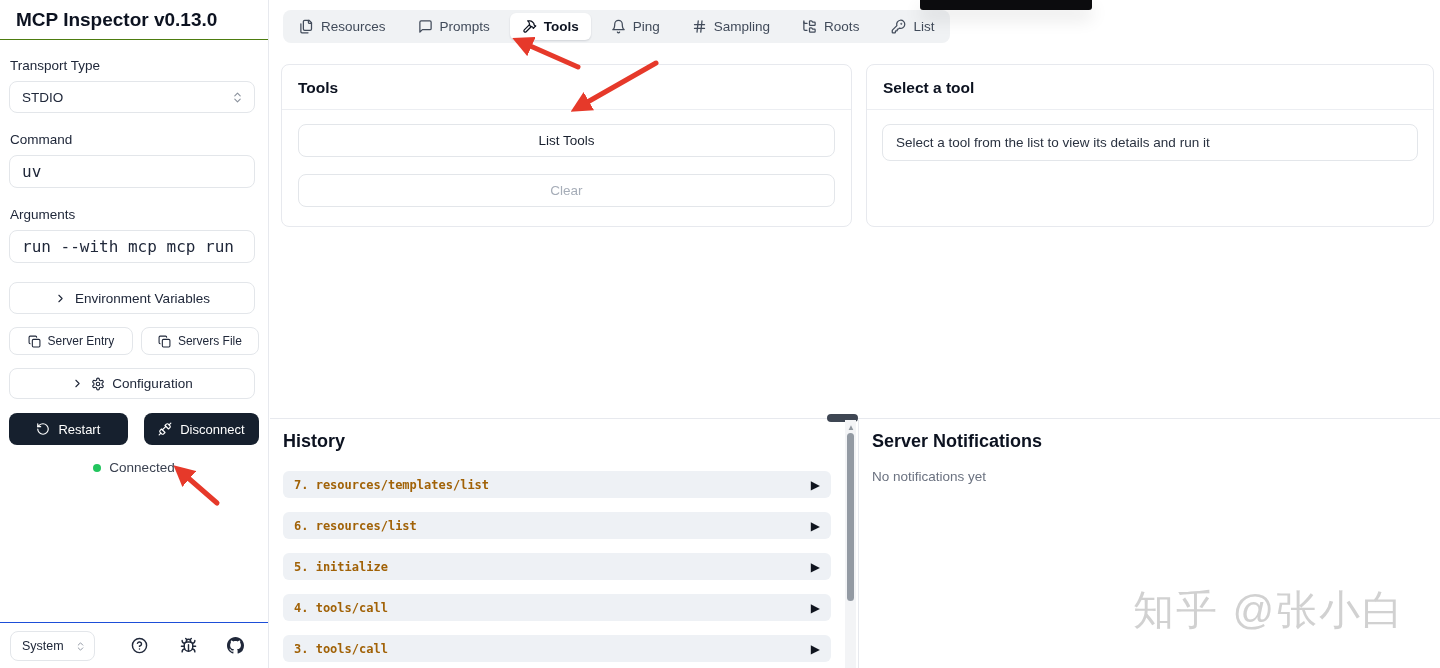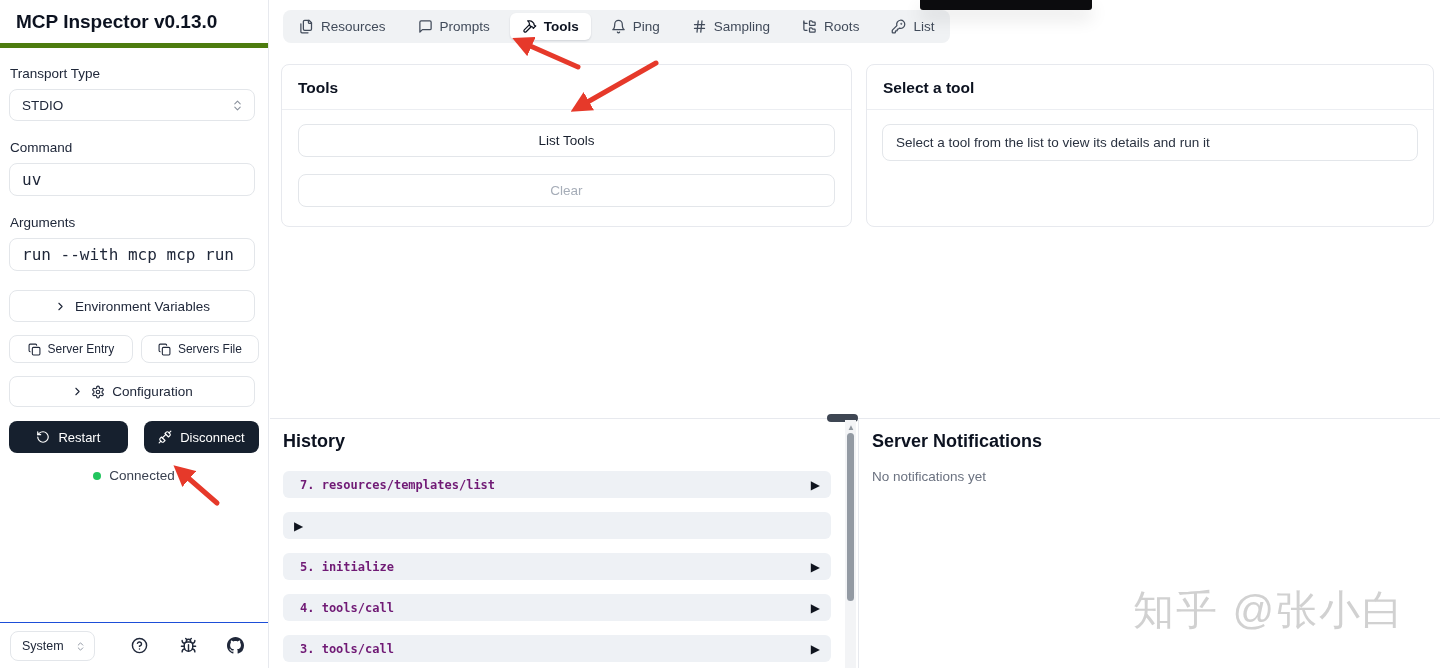--- a/index.html
+++ b/index.html
@@ -5,21 +5,21 @@
   * { margin:0; padding:0; box-sizing:border-box; }
   html,body { width:1440px; height:668px; }
   body {
     position:relative; overflow:hidden; background:#fff;
     font-family:"Liberation Sans", sans-serif; color:#111827;
   }
   svg.ic { display:block; stroke:currentColor; fill:none; stroke-width:2; stroke-linecap:round; stroke-linejoin:round; }
 
   
   .sidebar { position:absolute; left:0; top:0; width:269px; height:668px; border-right:1px solid #e7e9ee; background:#fff; }
-  .sidebar-title { height:48px; display:flex; align-items:center; padding:0 16px; border-bottom:5px solid #4d7c0f; font-size:19px; font-weight:700; color:#0c1220; }
+  .sidebar-title { height:40px; display:flex; align-items:center; padding:0 16px; border-bottom:1px solid #4d7c0f; font-size:19px; font-weight:700; color:#0c1220; }
   .side-body { padding:18px 9px 0 9px; }
   .fld-label { font-size:13.5px; font-weight:500; color:#20283a; margin:0 0 8px 1px; }
   .ctl { width:246px; border:1px solid #e3e6ea; border-radius:8px; background:#fff; }
   .select { height:32px; display:flex; align-items:center; padding:0 10px 0 12px; font-size:13.5px; color:#20283a; cursor:pointer; }
   .select .grow { flex:1; }
   .txt { height:33px; padding:0 12px; font-family:"DejaVu Sans Mono","Liberation Mono",monospace; font-size:16px; color:#20283a; outline:none; display:block; }
   .mb20 { margin-bottom:19px; }
   .btn { border:1px solid #e3e6ea; border-radius:8px; background:#fff; display:flex; align-items:center; justify-content:center; gap:8px; font-size:13.5px; font-weight:500; color:#20283a; cursor:pointer; font-family:inherit; }
   .btn-env { width:246px; height:32px; margin-bottom:13px; }
   .btn-sm { height:28px; font-size:12px; gap:7px; }
@@ -46,21 +46,21 @@
   .wide-btn { width:100%; height:33px; border:1px solid #e3e6ea; border-radius:8px; background:#fff; font-size:13.5px; color:#19202e; cursor:pointer; font-family:inherit; }
   .wide-btn.disabled { color:#a6adb8; cursor:default; }
   .hint-box { border:1px solid #e3e6ea; border-radius:8px; height:37px; display:flex; align-items:center; padding:0 13px; font-size:13.5px; color:#2a3240; }
 
   
   .h-divider { position:absolute; left:270px; top:418px; width:1170px; height:1px; background:#e7e9ee; }
   .split-handle { position:absolute; left:827px; top:414px; width:31px; height:8px; border-radius:4px; background:#3e4653; cursor:row-resize; }
   .v-divider { position:absolute; left:858px; top:420px; width:1px; height:248px; background:#e7e9ee; }
   .section-title { position:absolute; font-size:18px; font-weight:700; color:#0c1220; }
   .hist-item { position:absolute; left:283px; width:548px; height:27px; background:#eef1f5; border-radius:6px; display:flex; align-items:center; padding:0 11px; cursor:pointer; }
-  .hist-item .lbl { flex:1; font-family:"DejaVu Sans Mono","Liberation Mono",monospace; font-size:12px; font-weight:700; color:#701a75;margin-left:6px; }
+  .hist-item .lbl { flex:1; font-family:"DejaVu Sans Mono","Liberation Mono",monospace; font-size:12px; font-weight:700; color:#a16207; }
   .hist-item .tri { font-size:12px; color:#10151f; }
   .empty-text { position:absolute; left:872px; top:469px; font-size:13.5px; color:#6b7280; }
 
   
   .sb-track { position:absolute; left:845px; top:420px; width:11px; height:248px; background:#f3f4f6; }
   .sb-up { position:absolute; left:847px; top:424px; font-size:8px; color:#8f969e; line-height:8px; }
   .sb-thumb { position:absolute; left:847px; top:433px; width:7px; height:168px; background:#939aa3; border-radius:4px; cursor:pointer; }
 
   
   .redaction { position:absolute; left:920px; top:0; width:172px; height:10px; background:#0c0c0e; border-radius:0 0 3px 3px; box-shadow:0 8px 18px rgba(0,0,0,.12); }
@@ -299,20 +299,21 @@
 <div class="split-handle"></div>
 <div class="v-divider"></div>
 
 <div class="section-title" style="left:283px; top:431px;">History</div>
 
 <div class="hist-item" style="top:471px">
   <span class="lbl">7. resources/templates/list</span>
   <span class="tri">▶</span>
 </div>
 <div class="hist-item" style="top:512px">
+  <span class="lbl">6. resources/list</span>
   <span class="tri">▶</span>
 </div>
 <div class="hist-item" style="top:553px">
   <span class="lbl">5. initialize</span>
   <span class="tri">▶</span>
 </div>
 <div class="hist-item" style="top:594px">
   <span class="lbl">4. tools/call</span>
   <span class="tri">▶</span>
 </div>

